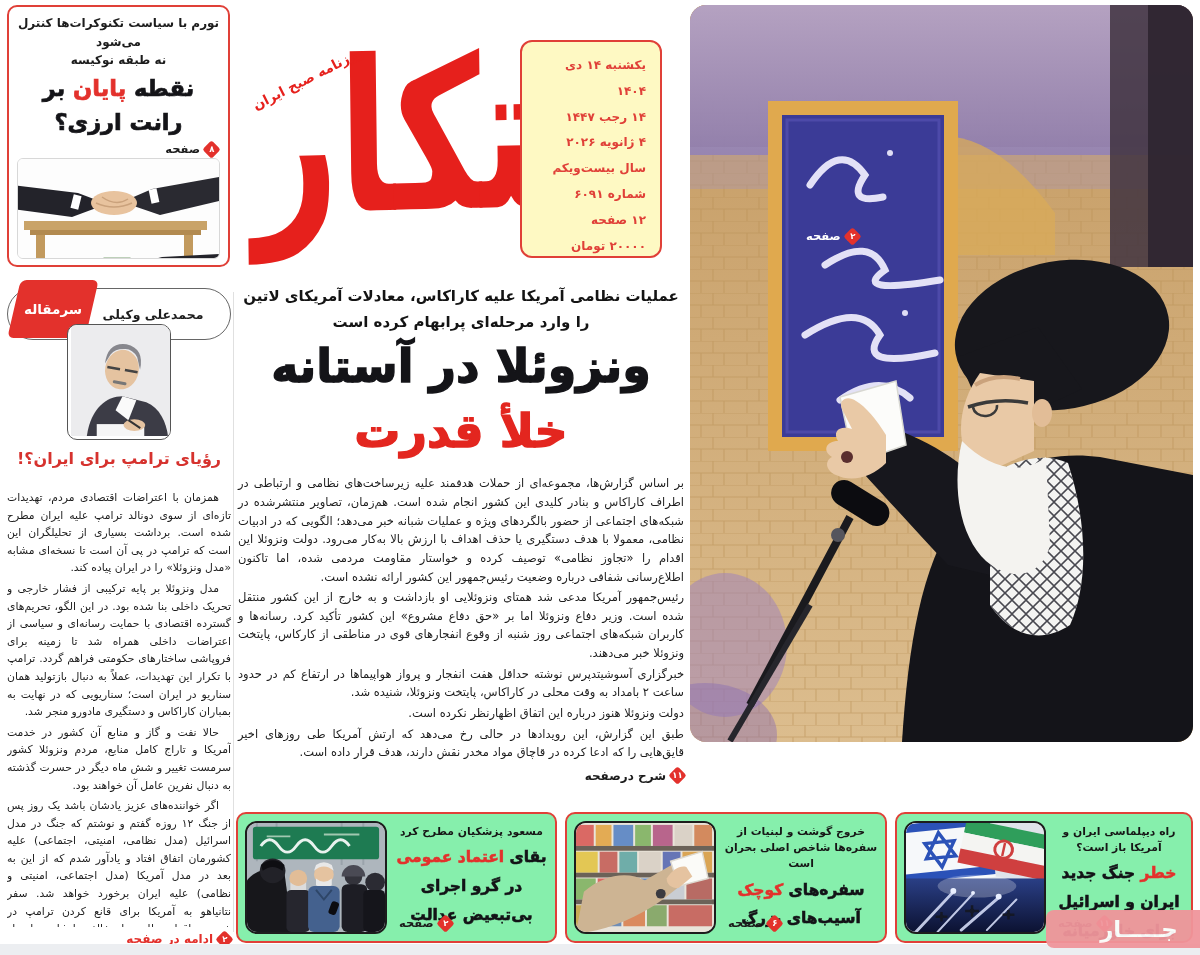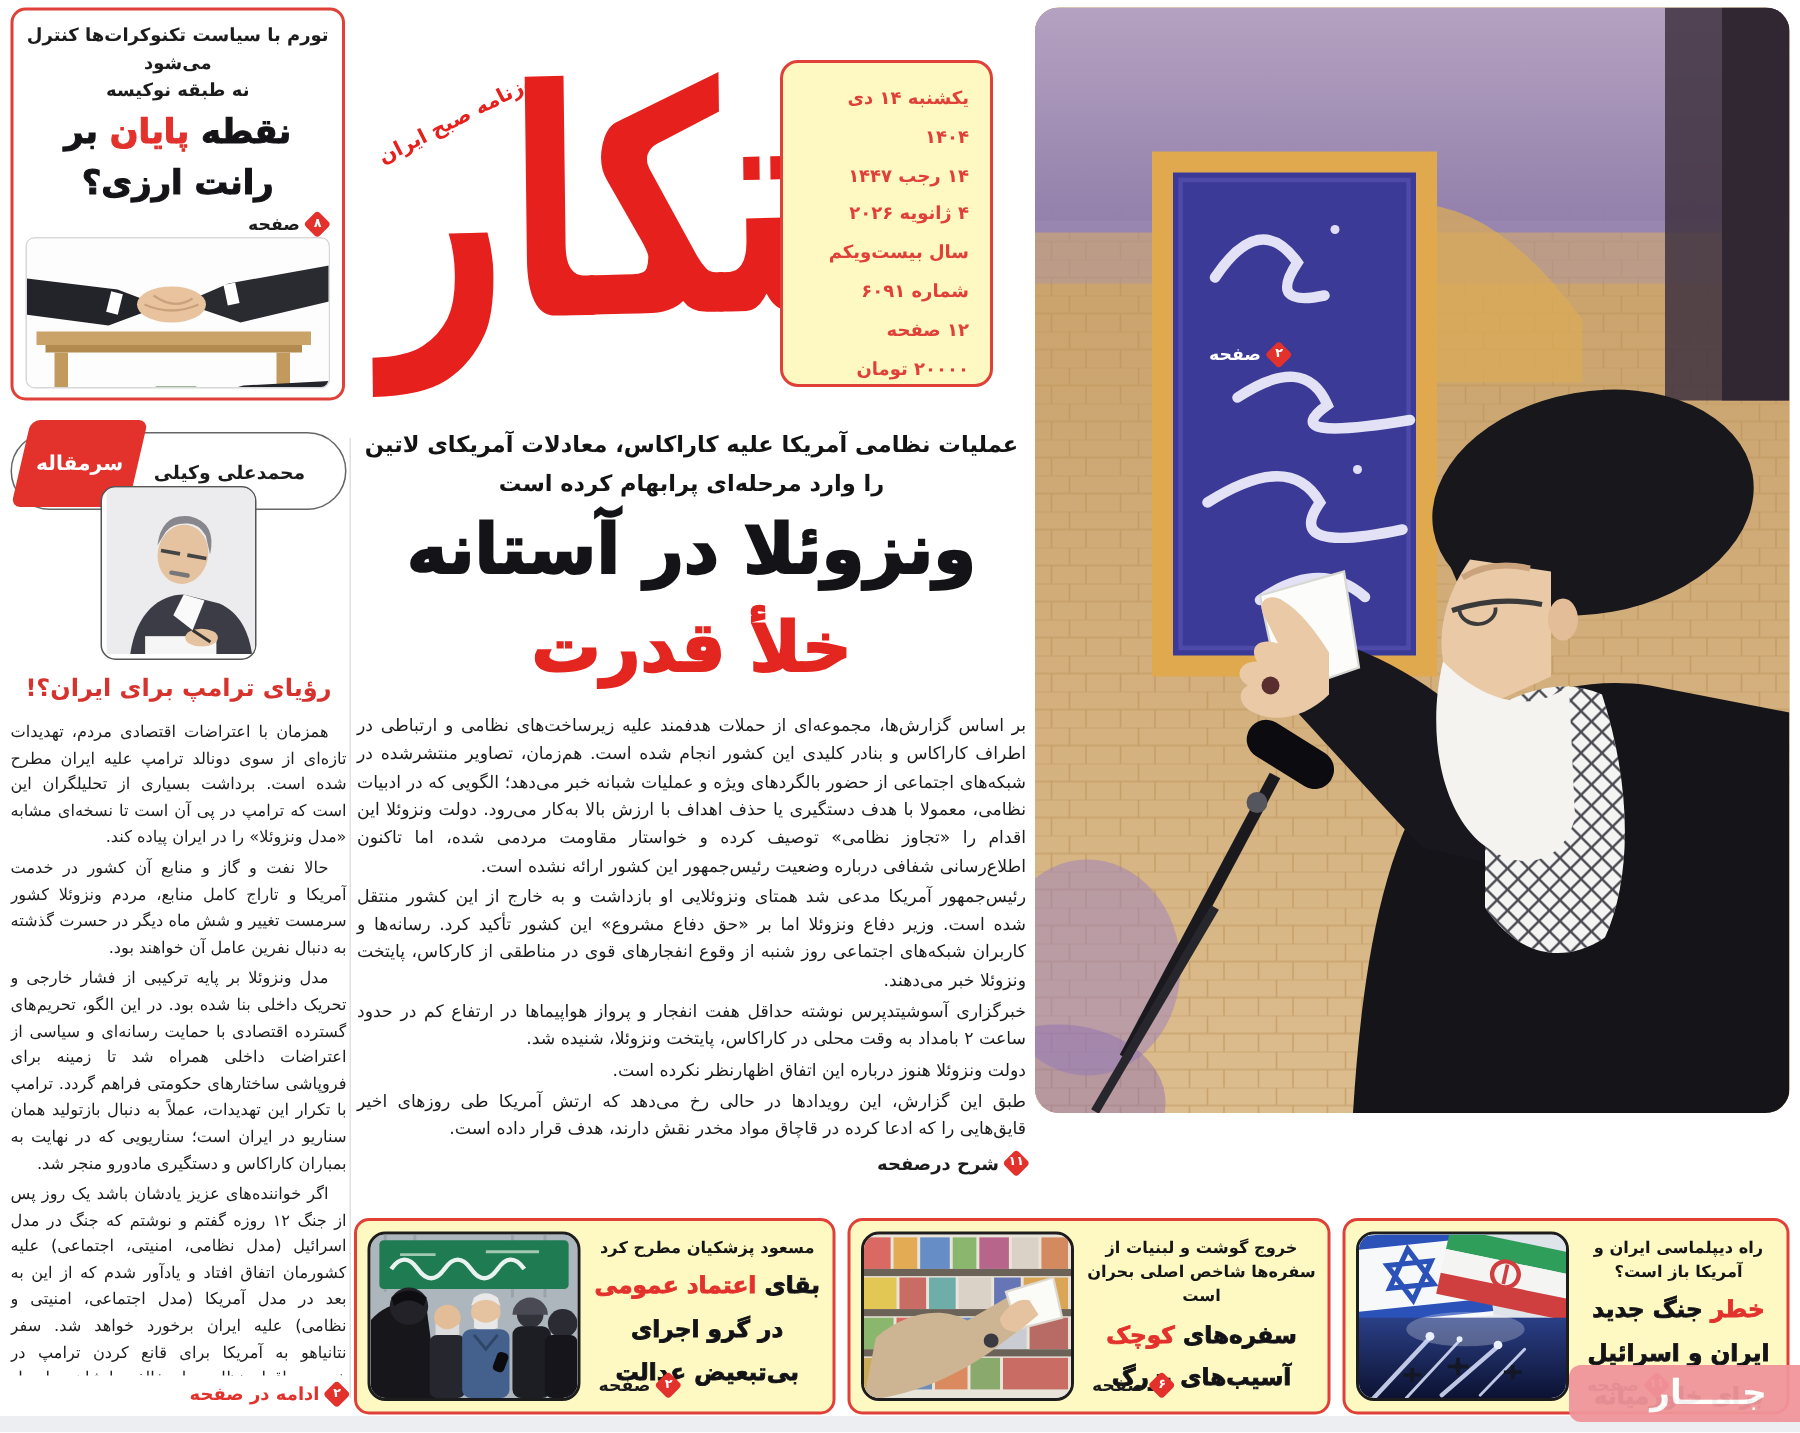--- a/index.html
+++ b/index.html
@@ -56,26 +56,26 @@
   .ed{left:7px;top:288px;width:224px;}
   .ed-pill{position:relative;height:50px;border:1.5px solid #666;border-radius:26px;background:#fff;}
   .ed-tab{position:absolute;left:6px;top:-9px;width:78px;height:58px;background:var(--red);transform:skewX(-13deg);
           border-radius:6px;display:flex;align-items:center;justify-content:center;}
   .ed-tab span{transform:skewX(13deg);color:#fff;font-size:13.5px;font-weight:bold;}
   .ed-author{position:absolute;right:18px;top:0;width:118px;height:100%;display:flex;align-items:center;
              justify-content:center;font-size:12.5px;font-weight:bold;color:#1c1c1c;text-align:center;}
   .ed-photo{width:102px;height:114px;border:1.5px solid #555;border-radius:10px;overflow:hidden;background:#fff;
             margin:-16px auto 0;position:relative;z-index:2;}
   .ed-title{font-size:16px;font-weight:bold;color:#d6322e;text-align:center;margin-top:9px;}
-  .ed-body{margin-top:11px;font-size:10.8px;line-height:1.63;text-align:justify;color:#1d1d1d;height:438px;overflow:hidden;}
+  .ed-body{margin-top:21px;font-size:10.8px;line-height:1.63;text-align:justify;color:#1d1d1d;height:438px;overflow:hidden;}
   .ed-body p{margin:0 0 3px;text-indent:12px;}
   .ed-more{margin-top:5px;}
   .ed-more .plabel{color:var(--red);font-size:12px;}
   
-  .bbox{position:absolute;top:812px;height:131px;border:2px solid #e04038;border-radius:10px;background:#fef9c3;
+  .bbox{position:absolute;top:812px;height:131px;border:2px solid #e04038;border-radius:10px;background:#86efac;
         display:flex;padding:7px;box-sizing:border-box;gap:8px;}
   .btext{flex:1;position:relative;display:flex;flex-direction:column;align-items:center;padding-top:3px;}
   .bkicker{font-size:10.8px;font-weight:bold;color:#161616;text-align:center;line-height:1.5;}
   .bhead{font-size:15.5px;font-weight:bold;color:#131317;text-align:center;line-height:1.85;margin-top:3px;
          -webkit-text-stroke:.55px currentColor;}
   .btext .pbadge{position:absolute;left:4px;bottom:4px;}
   .bphoto{width:142px;flex:none;border:2px solid #1d1d1d;border-radius:12px;overflow:hidden;background:#ddd;height:100%;
           box-sizing:border-box;}
   .bphoto svg{display:block;width:100%;height:100%;}
   
@@ -249,22 +249,22 @@
           <rect x="45" y="57" width="14" height="3" rx="1.5" fill="#777"></rect>
         </g>
         <rect x="26" y="100" width="48" height="12" fill="#f6f6f6"></rect>
         <ellipse cx="64" cy="101" rx="11" ry="6" fill="#e5c3a0"></ellipse>
         <path d="M58 96 L70 104" stroke="#333" stroke-width="2"></path>
       </svg>
     </div>
     <div class="ed-title">رؤیای ترامپ برای ایران؟!</div>
     <div class="ed-body">
       <p>همزمان با اعتراضات اقتصادی مردم، تهدیدات تازه‌ای از سوی دونالد ترامپ علیه ایران مطرح شده است. برداشت بسیاری از تحلیلگران این است که ترامپ در پی آن است تا نسخه‌ای مشابه «مدل ونزوئلا» را در ایران پیاده کند.</p>
+      <p>مدل ونزوئلا بر پایه ترکیبی از فشار خارجی و تحریک داخلی بنا شده بود. در این الگو، تحریم‌های گسترده اقتصادی با حمایت رسانه‌ای و سیاسی از اعتراضات داخلی همراه شد تا زمینه برای فروپاشی ساختارهای حکومتی فراهم گردد. ترامپ با تکرار این تهدیدات، عملاً به دنبال بازتولید همان سناریو در ایران است؛ سناریویی که در نهایت به بمباران کاراکاس و دستگیری مادورو منجر شد.</p>
       <p>حالا نفت و گاز و منابع آن کشور در خدمت آمریکا و تاراج کامل منابع، مردم ونزوئلا کشور سرمست تغییر و شش ماه دیگر در حسرت گذشته به دنبال نفرین عامل آن خواهند بود.</p>
-      <p>مدل ونزوئلا بر پایه ترکیبی از فشار خارجی و تحریک داخلی بنا شده بود. در این الگو، تحریم‌های گسترده اقتصادی با حمایت رسانه‌ای و سیاسی از اعتراضات داخلی همراه شد تا زمینه برای فروپاشی ساختارهای حکومتی فراهم گردد. ترامپ با تکرار این تهدیدات، عملاً به دنبال بازتولید همان سناریو در ایران است؛ سناریویی که در نهایت به بمباران کاراکاس و دستگیری مادورو منجر شد.</p>
       <p>اگر خواننده‌های عزیز یادشان باشد یک روز پس از جنگ ۱۲ روزه گفتم و نوشتم که جنگ در مدل اسرائیل (مدل نظامی، امنیتی، اجتماعی) علیه کشورمان اتفاق افتاد و یادآور شدم که از این به بعد در مدل آمریکا (مدل اجتماعی، امنیتی و نظامی) علیه ایران برخورد خواهد شد. سفر نتانیاهو به آمریکا برای قانع کردن ترامپ در خصوص اقدام نظامی با مخالفت ایشان و اصرار به تبعیت نتانیاهو از استراتژی آمریکا روبرو شد و همزمانی اعتراضات دست ترامپ را برای ادامه رویکرد خود باز کرده است. بر اساس این فرضیه همواره گفته شد که تمرکز برخورد بر فشار معیشتی، اقتصادی خواهد بود. آمریکایی‌ها با تشدید تحریم و نابسامانی در بازار ارز به دنبال کشاندن مردم به خیابان و ناامن‌سازی محیط عمومی، اجتماعی و زمینه‌سازی برای چکش آخر هستند.</p>
     </div>
     <div class="pbadge ed-more">
       <span class="diamond">
           <span>۲</span>
         </span>
       <span class="plabel">ادامه در صفحه</span>
     </div>
   </div>
 

